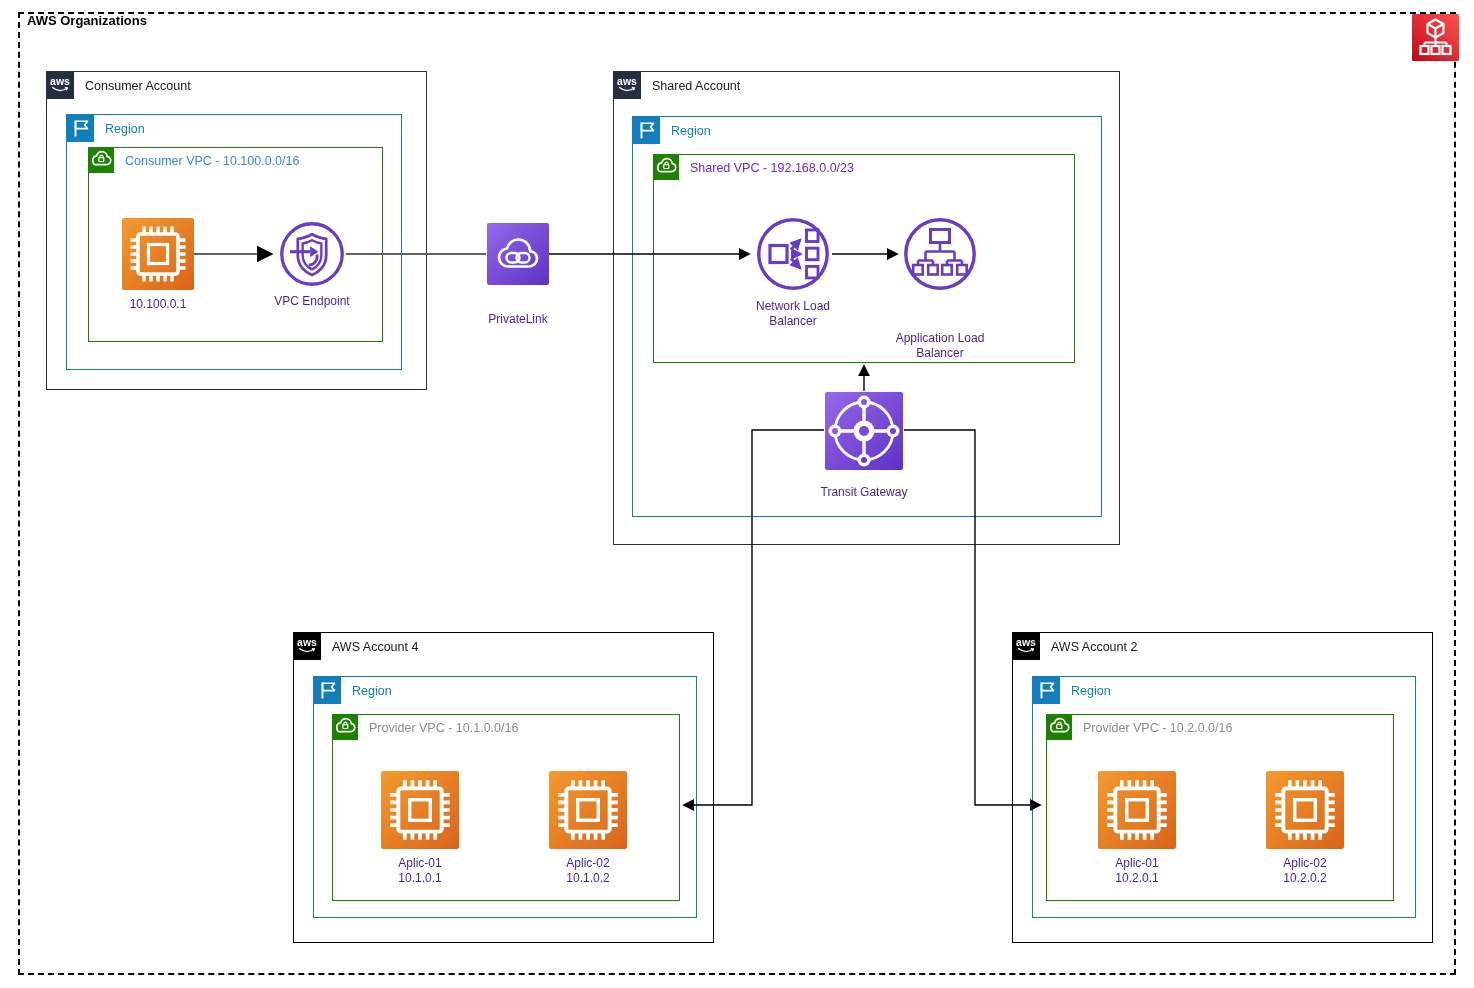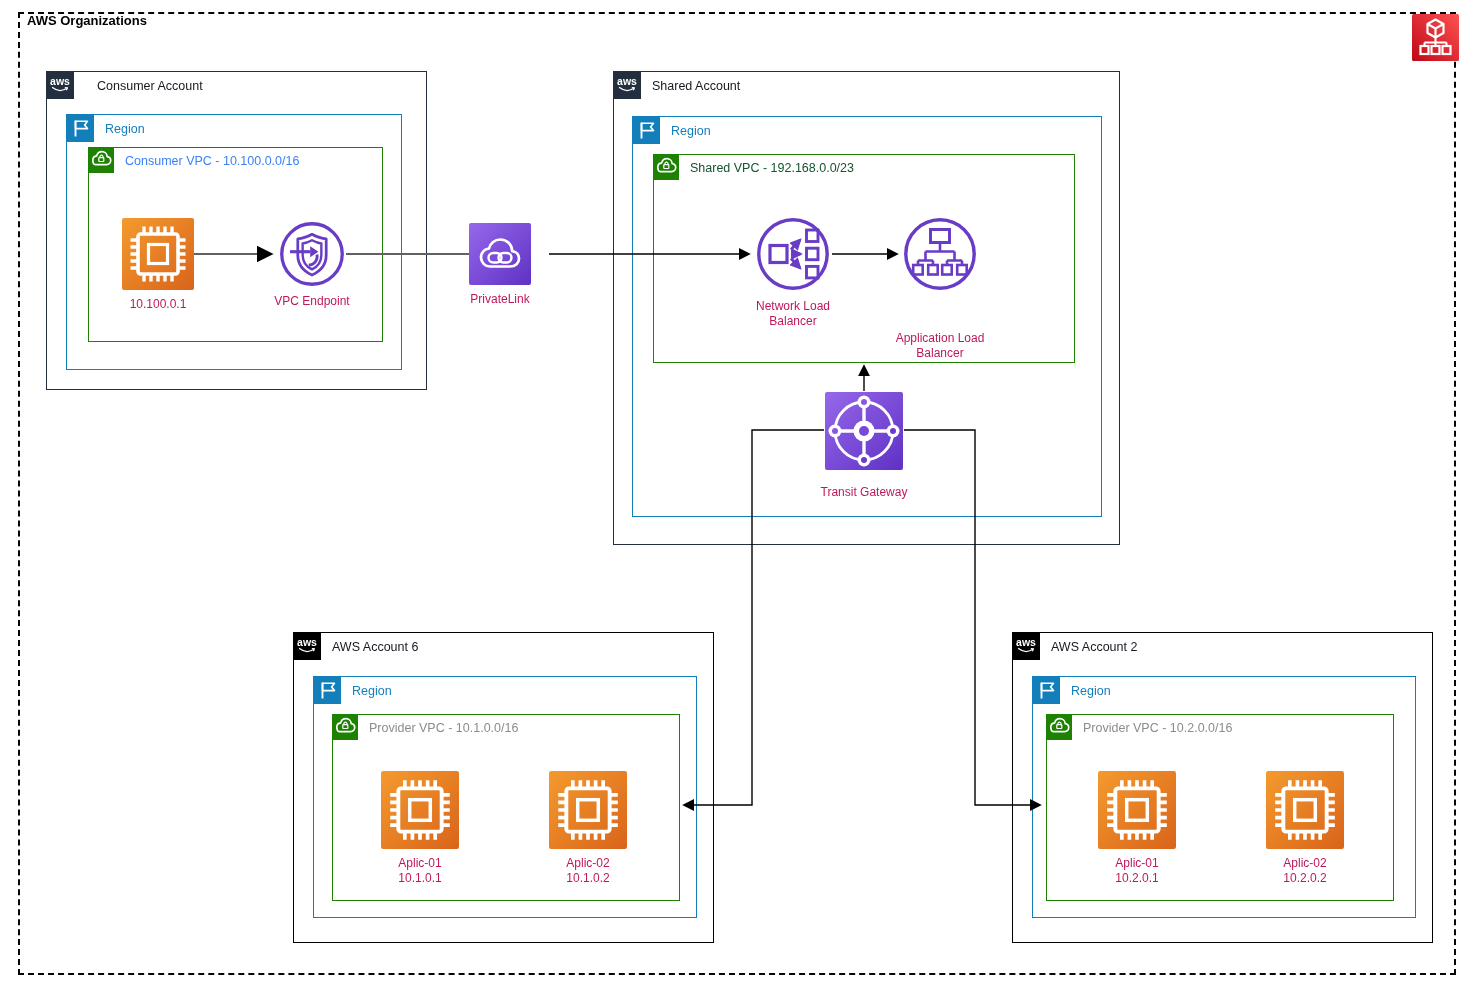--- a/index.html
+++ b/index.html
@@ -13,21 +13,21 @@
   }
   .org-title{
     position:absolute;left:27px;top:13px;font-size:13px;font-weight:bold;color:#000000;
     white-space:nowrap;z-index:4;
   }
   .grp{position:absolute;border:1px solid #232F3E;z-index:1;background:transparent;}
   .grp-title{position:absolute;font-size:12.5px;color:#16191F;white-space:nowrap;z-index:2;}
   .badge{position:absolute;top:-1px;left:-1px;display:flex;align-items:center;justify-content:center;z-index:2;}
   .connectors{position:absolute;left:0;top:0;z-index:2;pointer-events:none;}
   .node{position:absolute;display:flex;flex-direction:column;align-items:center;z-index:3;}
-  .node-label{font-size:12px;color:#be185d;text-align:center;margin-top:7px;line-height:15px;}
+  .node-label{font-size:12px;color:#4c1d95;text-align:center;margin-top:7px;line-height:15px;}
   .defs-holder{position:absolute;width:0;height:0;}
 </style>
 </head>
 <body>
 
 <div class="canvas">
 
   <svg class="defs-holder" aria-hidden="true">
     <defs>
       <linearGradient id="gradOrange" x1="0" y1="0" x2="1" y2="1">
@@ -86,21 +86,21 @@
     <rect x="19.5" y="32" width="8" height="8" stroke="#fff" stroke-width="2.2" fill="none"></rect>
     <rect x="30.5" y="32" width="8" height="8" stroke="#fff" stroke-width="2.2" fill="none"></rect>
   </svg>
 
   <div class="grp" style="left:46px;top:71px;width:379px;height:317px;border-color:#232F3E">
     <div class="badge" style="width:28px;height:28px;background:#232F3E">
       <svg width="28" height="28">
           <use href="#sym-aws"></use>
         </svg>
     </div>
-    <div class="grp-title" style="left:38px;top:7px;margin-left:12px;">Consumer Account</div>
+    <div class="grp-title" style="left:38px;top:7px;">Consumer Account</div>
   </div>
   <div class="grp" style="left:66px;top:114px;width:334px;height:254px;border-color:#127EBA">
     <div class="badge" style="width:28px;height:28px;background:#127EBA">
       <svg width="28" height="28">
           <use href="#sym-flag"></use>
         </svg>
     </div>
     <div class="grp-title" style="left:38px;top:7px;color:#127EBA">Region</div>
   </div>
   <div class="grp" style="left:88px;top:147px;width:293px;height:193px;border-color:#1D8102">
@@ -127,30 +127,30 @@
         </svg>
     </div>
     <div class="grp-title" style="left:38px;top:7px;color:#127EBA">Region</div>
   </div>
   <div class="grp" style="left:653px;top:154px;width:420px;height:207px;border-color:#1D8102">
     <div class="badge" style="width:26px;height:26px;background:#1D8102">
       <svg width="26" height="26">
           <use href="#sym-cloudlock"></use>
         </svg>
     </div>
-    <div class="grp-title" style="left:36px;top:6px;color:#14532d">Shared VPC - 192.168.0.0/23</div>
+    <div class="grp-title" style="left:36px;top:6px;color:#6d28d9">Shared VPC - 192.168.0.0/23</div>
   </div>
 
   <div class="grp" style="left:293px;top:632px;width:419px;height:309px;border-color:#000">
     <div class="badge" style="width:28px;height:28px;background:#000">
       <svg width="28" height="28">
           <use href="#sym-aws"></use>
         </svg>
     </div>
-    <div class="grp-title" style="left:38px;top:7px;">AWS Account 6</div>
+    <div class="grp-title" style="left:38px;top:7px;">AWS Account 4</div>
   </div>
   <div class="grp" style="left:313px;top:676px;width:382px;height:240px;border-color:#127EBA">
     <div class="badge" style="width:28px;height:28px;background:#127EBA">
       <svg width="28" height="28">
           <use href="#sym-flag"></use>
         </svg>
     </div>
     <div class="grp-title" style="left:38px;top:7px;color:#127EBA">Region</div>
   </div>
   <div class="grp" style="left:332px;top:714px;width:346px;height:185px;border-color:#1D8102">
@@ -209,21 +209,21 @@
       <circle cx="36" cy="36" r="33" fill="#fff" stroke="#693CC5" stroke-width="3.6"></circle>
       <path d="M36 14.5 C30 17.8 25.5 19.2 20.5 19.5 L20.5 37 C20.5 48.5 27 54.8 36 58.8 C45 54.8 51.5 48.5 51.5 37 L51.5 19.5 C46.5 19.2 42 17.8 36 14.5 Z" stroke="#693CC5" stroke-width="3" fill="none" stroke-linejoin="round"></path>
       <path d="M36 21 C31.8 23.2 28.6 24.2 25.8 24.5 L25.8 37 C25.8 45 30 49.8 36 52.8 C42 49.8 46.2 45 46.2 37 L46.2 24.5 C43.4 24.2 40.2 23.2 36 21 Z" stroke="#693CC5" stroke-width="2.6" fill="none" stroke-linejoin="round"></path>
       <path d="M12 33.5 H34" stroke="#693CC5" stroke-width="3.4" fill="none"></path>
       <polygon points="34,27.5 43,33.5 34,39.5" fill="#693CC5"></polygon>
       <path d="M41.5 36.5 C42.5 43 38.5 47.5 32.5 48.2" stroke="#693CC5" stroke-width="3" fill="none"></path>
     </svg>
     <div class="node-label">VPC Endpoint</div>
   </div>
 
-  <div class="node" style="left:430px;top:223px;width:140px;">
+  <div class="node" style="left:448px;top:223px;width:140px;gap:20px;">
     <svg width="62" height="62" viewBox="0 0 62 62">
       <rect x="0" y="0" width="62" height="62" rx="2" fill="url(#gradPurple)"></rect>
       <path d="M21 43.5 H41 C46.5 43.5 50 40 50 35.7 C50 31.5 47 28.5 43.2 28.1 C43 21.3 37.6 16.5 31.4 16.5 C25.8 16.5 21.3 20.3 20 25.5 C15.4 26.1 12 29.8 12 34.4 C12 39.4 16 43.5 21 43.5 Z" stroke="#fff" stroke-width="2.7" fill="none" stroke-linejoin="round"></path>
       <rect x="19.5" y="30" width="13" height="9.5" rx="4.7" stroke="#fff" stroke-width="2.4" fill="none"></rect>
       <rect x="29.5" y="30" width="13" height="9.5" rx="4.7" stroke="#fff" stroke-width="2.4" fill="none"></rect>
     </svg>
     <div class="node-label">PrivateLink</div>
   </div>
 
   <div class="node" style="left:738px;top:216px;width:110px;">

